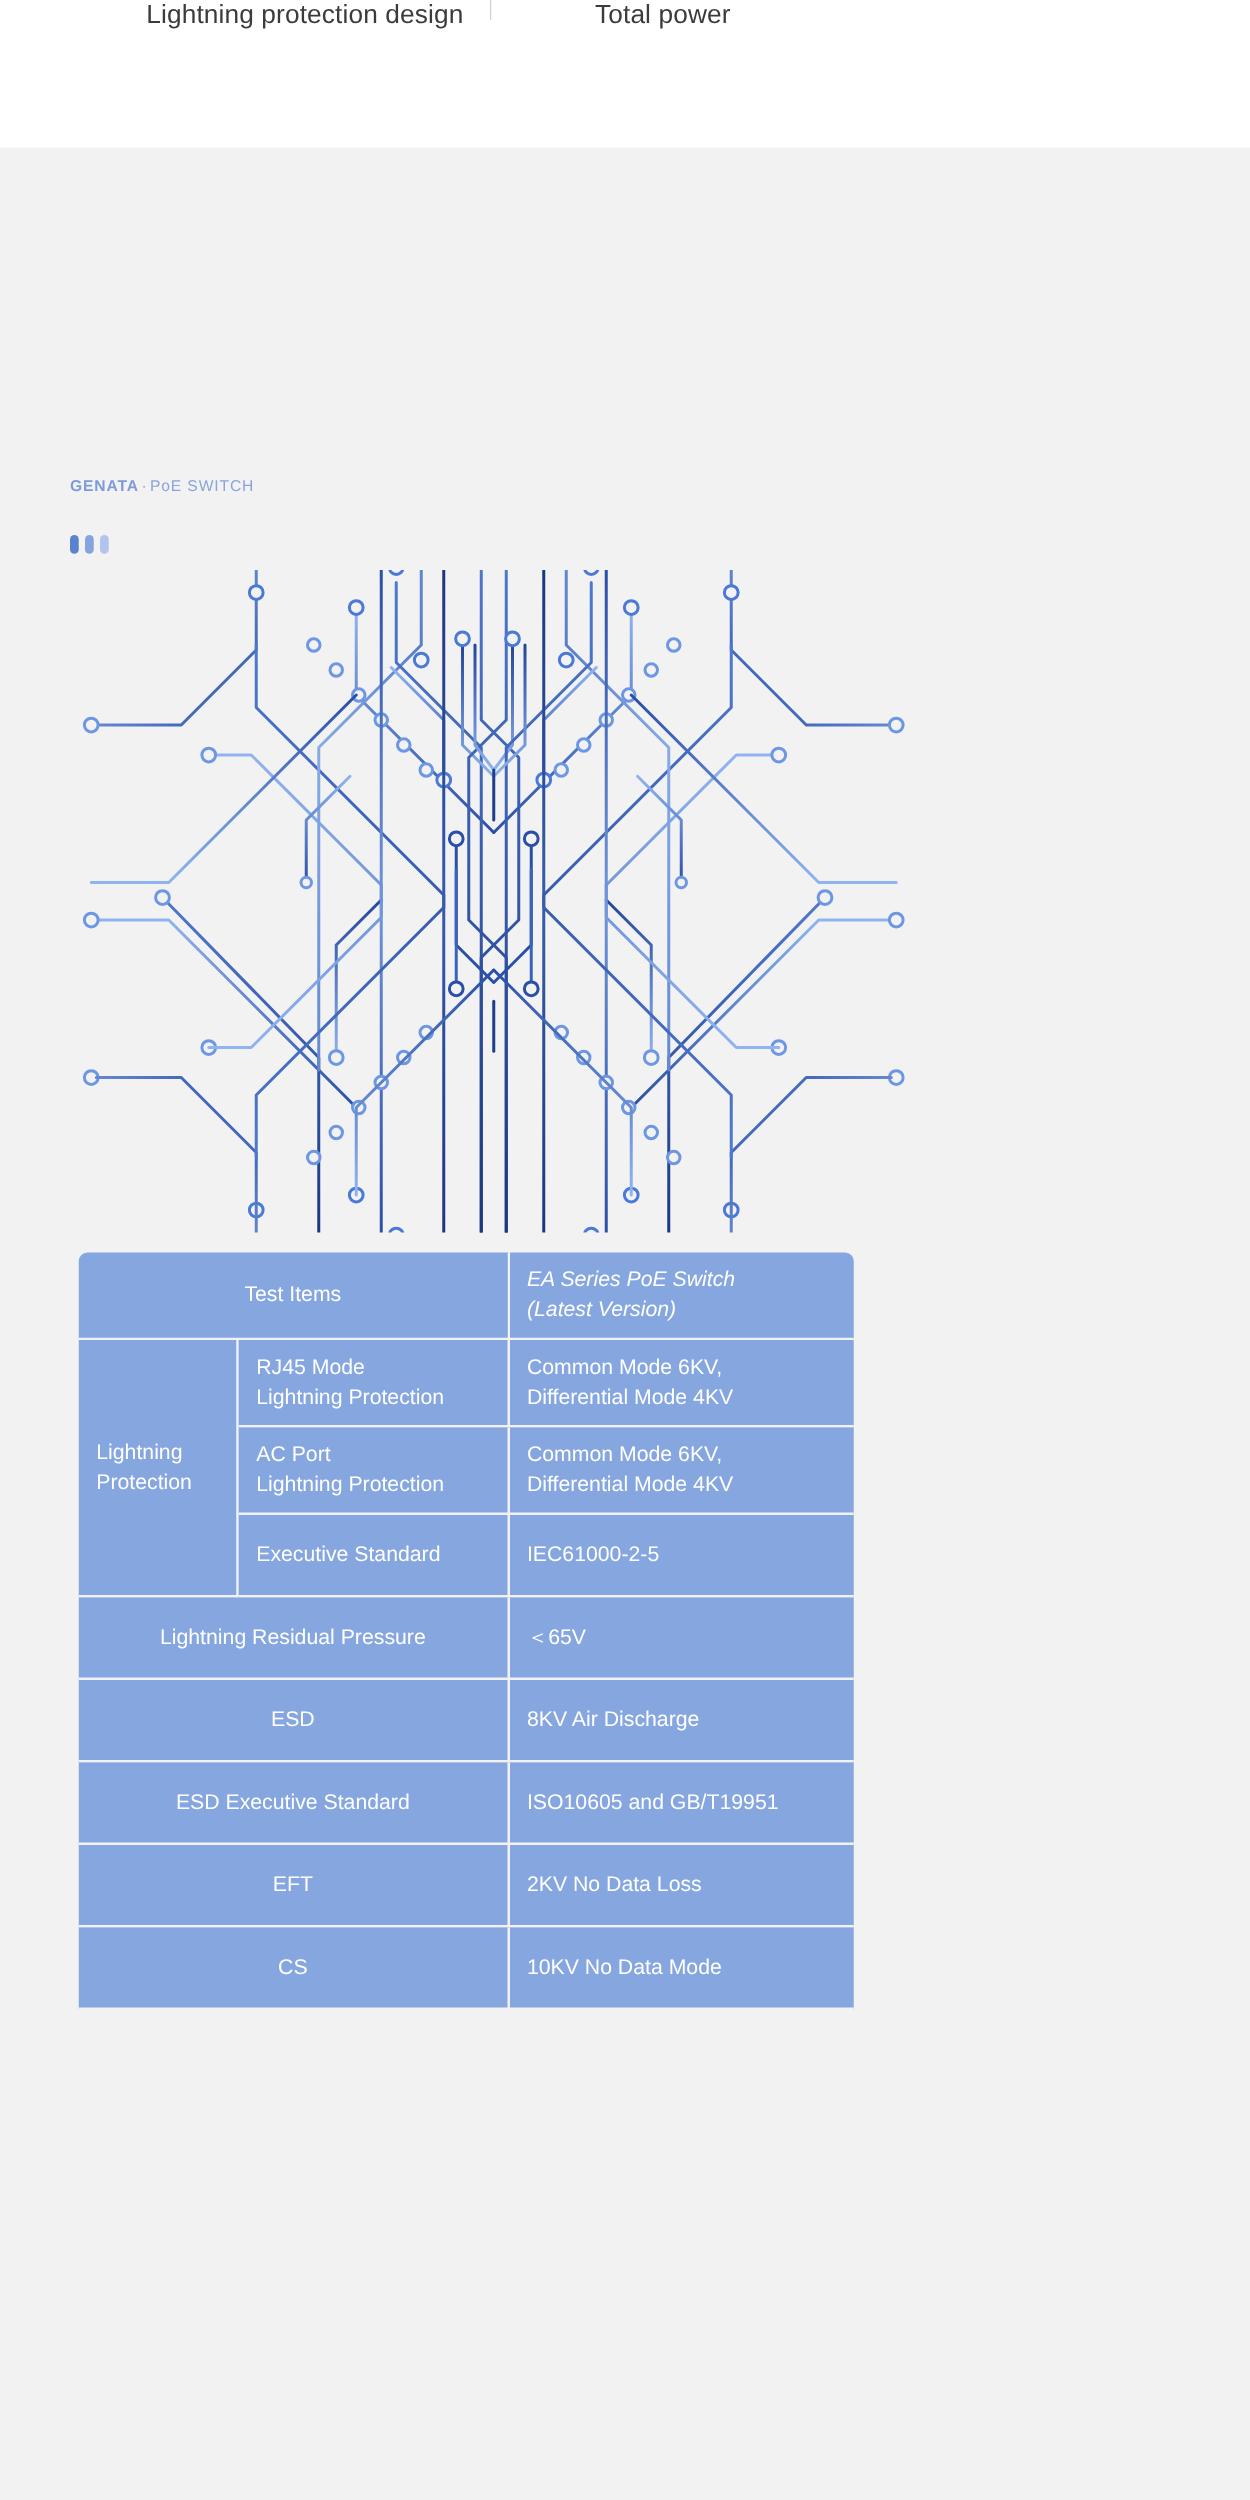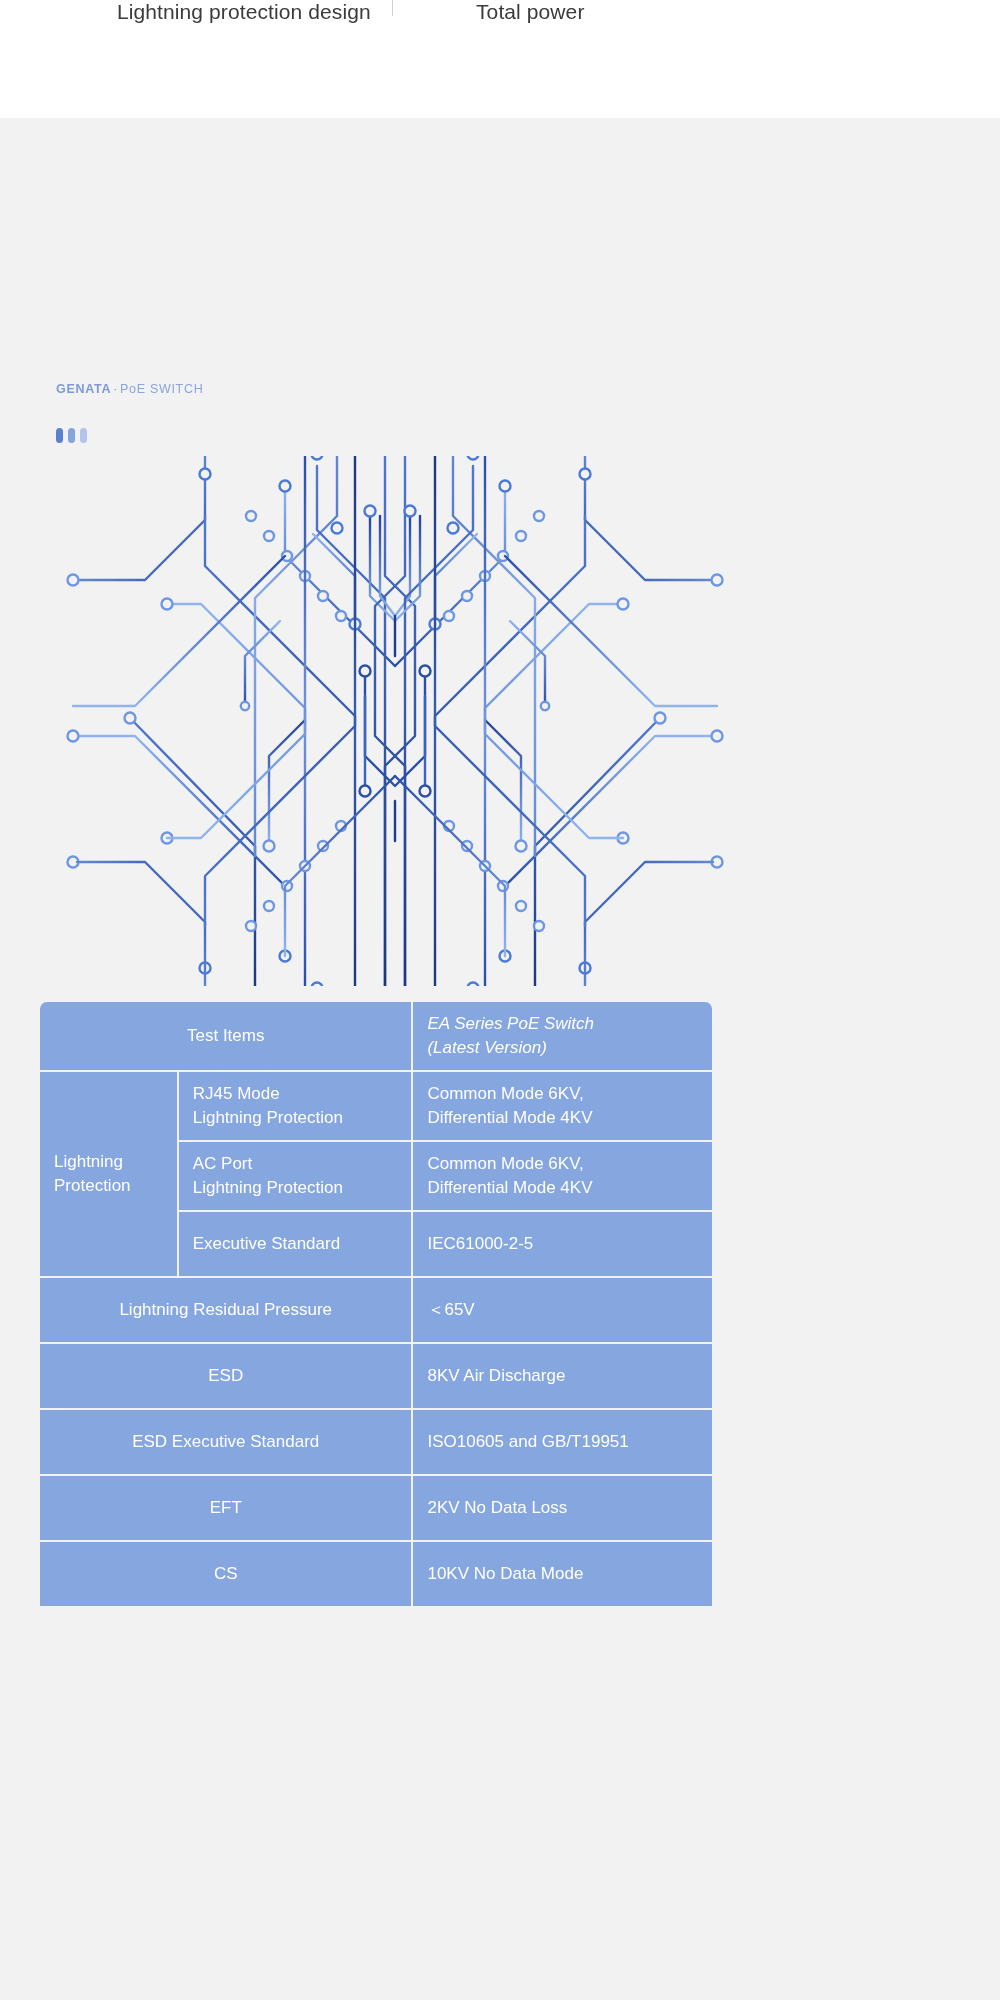--- a/index.html
+++ b/index.html
@@ -91,22 +91,22 @@
   .circuit {
     position: absolute;
     left: 55px; top: 338px;
     width: 680px; height: 530px;
   }
   .circuit svg { display: block; width: 680px; height: 530px; }
 
   
   .spec-table {
     position: absolute;
-    left: 40px; top: 884px;
-    width: 672px;
+    left: 63px; top: 884px;
+    width: 620px;
     border-collapse: separate;
     border-spacing: 0;
   }
   .spec-table td {
     background: #86a6e0;
     color: #ffffff;
     font-size: 17px;
     line-height: 24px;
     font-weight: 400;
     padding: 10px 14px;

